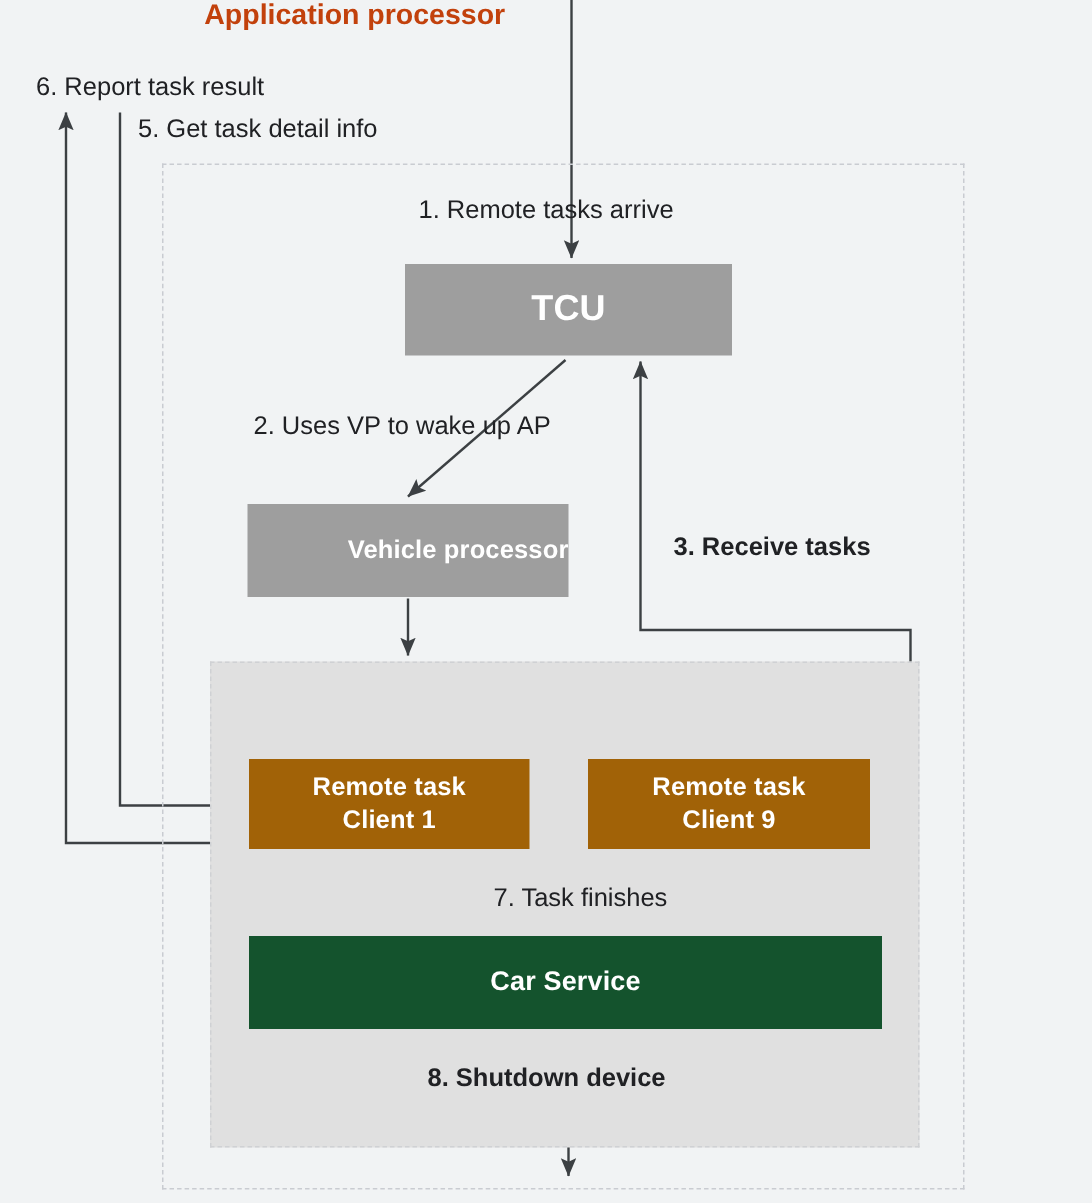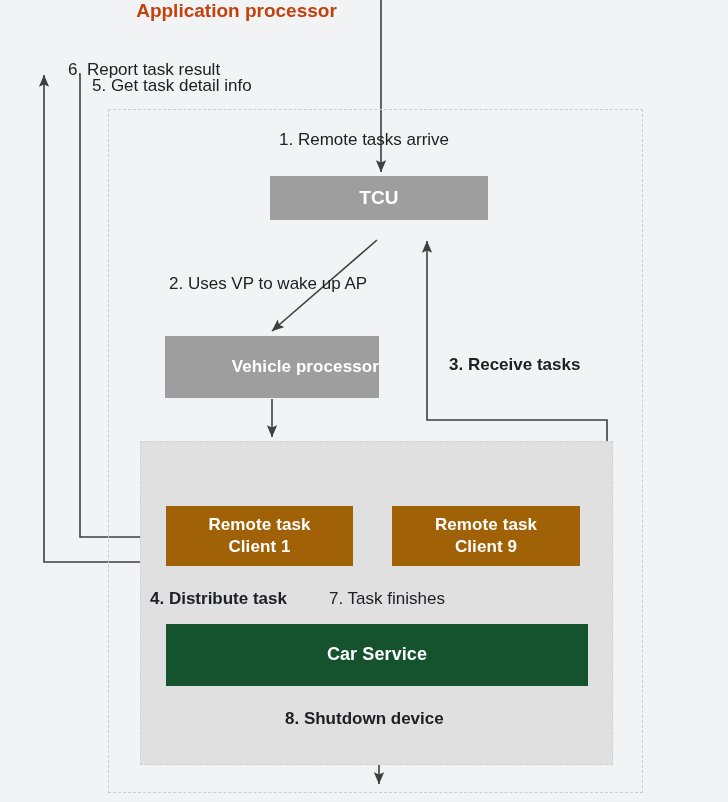--- a/index.html
+++ b/index.html
@@ -58,22 +58,22 @@
     color: #ffffff;
     font-weight: bold;
     line-height: 1.28;
     letter-spacing: .1px;
   }
   .node.gray  { background: #9e9e9e; }
   .node.green { background: #a16207; }
   .node.red   { background: #14532d; }
 
   #node-tcu {
-    left: 270px; top: 176px; width: 218px; height: 44px;
-    font-size: 19px;
+    left: 270px; top: 176px; width: 218px; height: 61px;
+    font-size: 24px;
   }
   #node-vp {
     left: 165px; top: 336px; width: 214px; height: 62px;
     font-size: 17px;
     justify-content: flex-end;
   }
   #node-client1 {
     left: 166px; top: 506px; width: 187px; height: 60px;
     font-size: 17px;
   }
@@ -96,21 +96,21 @@
   .label.bold    { font-size: 17px; font-weight: bold; }
 
   #ap-title {
     left: 140px; top: 462px; width: 473px;
     text-align: center;
     font-size: 19px;
     font-weight: bold;
     color: #c2410c;
     white-space: nowrap;
   }
-  #label-6   { left: 24px;  top: 60px; margin-left: 44px; }
+  #label-6   { left: 24px;  top: 48px; }
   #label-5   { left: 92px;  top: 76px; }
   #label-1   { left: 279px; top: 130px; }
   #label-2   { left: 169px; top: 274px; }
   #label-3   { left: 449px; top: 355px; }
   #label-4   { left: 150px; top: 589px; }
   #label-7   { left: 329px; top: 589px; }
   #label-8   { left: 285px; top: 709px; }
 </style>
 </head>
 <body>
@@ -174,17 +174,16 @@
 
   <div id="node-carservice" class="node red">
     <span>Car Service</span>
   </div>
 
   <div id="label-6" class="label regular">6. Report task result</div>
   <div id="label-5" class="label regular">5. Get task detail info</div>
   <div id="label-1" class="label regular">1. Remote tasks arrive</div>
   <div id="label-2" class="label regular">2. Uses VP to wake up AP</div>
   <div id="label-3" class="label bold">3. Receive tasks</div>
-  <div id="label-4" class="label bold">4. Distribute task</div>
   <div id="label-7" class="label regular">7. Task finishes</div>
   <div id="label-8" class="label bold">8. Shutdown device</div>
 
 </div>
 
 </body></html>

